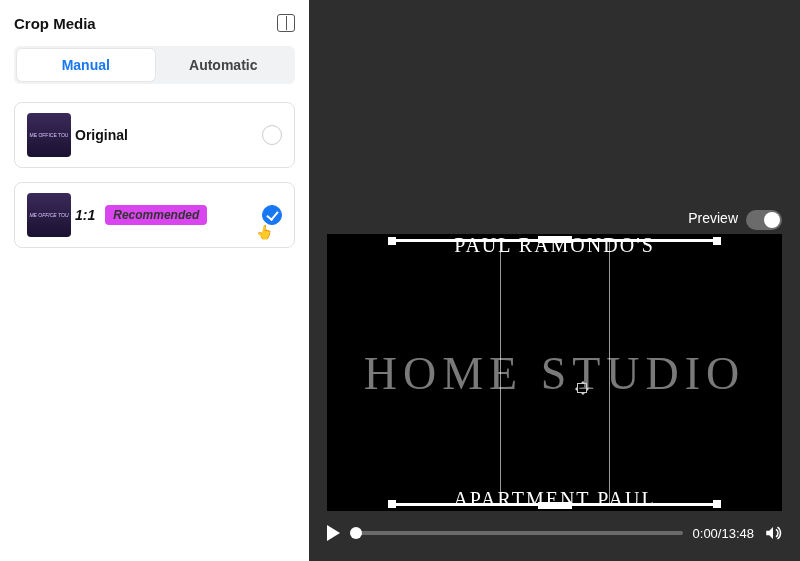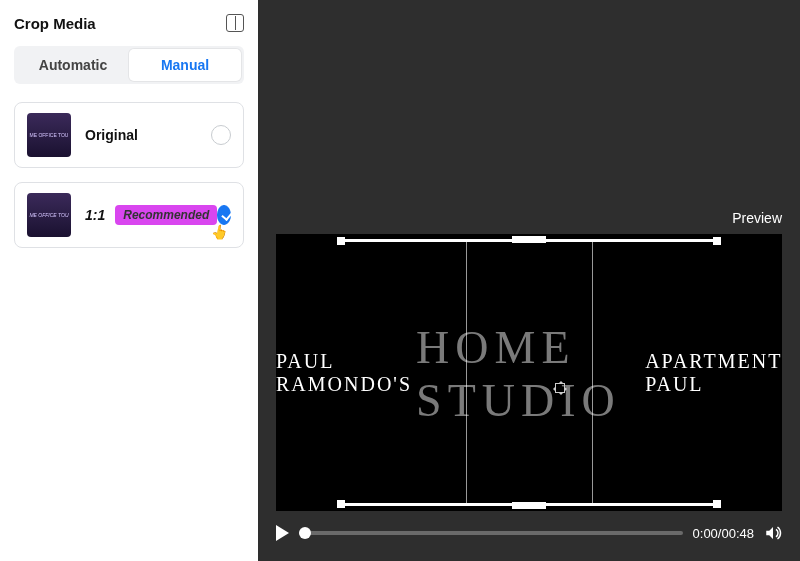--- a/index.html
+++ b/index.html
@@ -1,58 +1,58 @@
 <!DOCTYPE html>
 <html><head>
 <meta charset="utf-8">
 <style>
   * { box-sizing: border-box; margin: 0; padding: 0; }
   html, body { width: 800px; height: 561px; font-family: -apple-system, Helvetica, Arial, sans-serif; overflow: hidden; }
   .root { display: flex; width: 100%; height: 100%; }
-  .left { width: 258px; height: 100%; background: #fff; padding: 14px 14px 0 14px; }
+  .left { width: 309px; height: 100%; background: #fff; padding: 14px 14px 0 14px; }
   .right { flex: 1; background: #2e2e2e; position: relative; }
   .left-header { display: flex; align-items: center; justify-content: space-between; }
   .title { font-size: 15px; font-weight: 600; color: #111; }
   .collapse-icon { width: 18px; height: 18px; border: 1.5px solid #555; border-radius: 3px; position: relative; }
   .collapse-icon::after { content: ""; position: absolute; right: 3px; top: 1px; bottom: 1px; width: 4px; border-left: 1.5px solid #555; }
   .desc { font-size: 14px; color: #222; line-height: 1.35; margin-top: 8px; }
   .link { color: #1877f2; cursor: pointer; }
   .tabs { margin-top: 14px; display: flex; background: #f1f2f4; border-radius: 6px; padding: 3px; }
   .tab { flex: 1; text-align: center; font-size: 14px; font-weight: 600; padding: 8px 0; border-radius: 5px; cursor: pointer; }
   .tab.active { background: #fff; color: #1877f2; box-shadow: 0 0 0 1px rgba(0,0,0,.05); }
   .tab.inactive { color: #444; }
   .options { margin-top: 18px; }
   .opt { border: 1px solid #dfe1e5; border-radius: 8px; padding: 10px 12px; display: flex; align-items: center; margin-bottom: 14px; cursor: pointer; }
   .thumb { width: 44px; height: 44px; background: linear-gradient(180deg,#3b2a5a 0%,#1a1130 100%); border-radius: 4px; display: flex; align-items: center; justify-content: center; font-size: 5px; color: #d5c6ff; text-align: center; overflow: hidden; }
   .thumb.narrow { width: 36px; }
   .thumb-wrap { width: 44px; display:flex; justify-content:center; }
-  .opt-label { margin-left: 14px; font-size: 14px; font-weight: 700; color: #111; }
+  .opt-label { margin-left: 4px; font-size: 14px; font-weight: 700; color: #111; }
   .badge { margin-left: 10px; background: #d946ef; color: #333; font-size: 12px; font-weight: 600; padding: 3px 8px; border-radius: 4px; }
   .radio { margin-left: auto; width: 20px; height: 20px; border-radius: 50%; border: 1.5px solid #c8ccd0; position: relative; }
   .radio.checked { background: #1877f2; border-color: #1877f2; }
   .radio.checked::after { content: ""; position: absolute; left: 6px; top: 3px; width: 5px; height: 9px; border: solid #fff; border-width: 0 2px 2px 0; transform: rotate(40deg); }
   .cursor-hand { position: absolute; margin-left: -8px; margin-top: 18px; font-size: 14px; color:#000; pointer-events:none; }
 
-  .preview-label-row { position: absolute; top: 210px; right: 18px; display: flex; gap: 8px; color: #fff; font-size: 14px; flex-direction: column; }
+  .preview-label-row { position: absolute; top: 210px; right: 18px; display: flex; gap: 8px; color: #fff; font-size: 14px; }
   .toggle { width: 36px; height: 20px; border-radius: 10px; background: #6b6b6b; position: relative; cursor: pointer; }
   .toggle .knob { position: absolute; right: 2px; top: 2px; width: 16px; height: 16px; border-radius: 50%; background: #fff; }
 
   .video-area { position: absolute; left: 18px; right: 18px; top: 234px; bottom: 50px; background: #000; }
   .crop-box { position: absolute; left: 64px; right: 64px; top: 6px; bottom: 6px; }
   .crop-box .grid-v1 { position:absolute; top:0; bottom:0; left:33.33%; width:0; border-left:1px solid rgba(255,255,255,.6);}
   .crop-box .grid-v2 { position:absolute; top:0; bottom:0; left:66.66%; width:0; border-left:1px solid rgba(255,255,255,.6);}
   .crop-box .edge-top { position:absolute; left:-2px; right:-2px; top:-1px; height:3px; background:#fff;}
   .crop-box .edge-bot { position:absolute; left:-2px; right:-2px; bottom:-1px; height:3px; background:#fff;}
   .crop-box .h-top { position:absolute; left:50%; transform:translateX(-50%); top:-4px; width:34px; height:7px; background:#fff;}
   .crop-box .h-bot { position:absolute; left:50%; transform:translateX(-50%); bottom:-4px; width:34px; height:7px; background:#fff;}
   .crop-box .c { position:absolute; width:8px; height:8px; background:#fff;}
   .crop-box .c.tl{top:-3px;left:-3px;} .crop-box .c.tr{top:-3px;right:-3px;}
   .crop-box .c.bl{bottom:-3px;left:-3px;} .crop-box .c.br{bottom:-3px;right:-3px;}
 
-  .overlay-text { position:absolute; inset:0; display:flex; flex-direction:row; align-items:center; justify-content:flex-start; font-family: Georgia, 'Times New Roman', serif; color:#fff; }
+  .overlay-text { position:absolute; inset:0; display:flex; flex-direction:column; align-items:center; justify-content:space-between; font-family: Georgia, 'Times New Roman', serif; color:#fff; }
   .ot-line1,.ot-line3{ letter-spacing:2px; font-size:20px; font-weight:400; color:#fff; }
   .ot-line2{ font-size:46px; letter-spacing:6px; color:#7a7a7a; margin:6px 4px 4px; }
   .move-cursor { position:absolute; left:56%; top:53%; width:16px; height:16px; display:flex; align-items:center; justify-content:center; }
   .move-cursor .box{ width:10px; height:10px; border:1px solid #ccc; position:relative;}
   .move-cursor .arr{position:absolute; width:0;height:0;border:3px solid transparent;}
   .move-cursor .arr.u{top:-6px;left:2px;border-bottom-color:#ccc;}
   .move-cursor .arr.d{bottom:-6px;left:2px;border-top-color:#ccc;}
   .move-cursor .arr.l{left:-6px;top:2px;border-right-color:#ccc;}
   .move-cursor .arr.r{right:-6px;top:2px;border-left-color:#ccc;}
 
@@ -66,22 +66,22 @@
 </head>
 <body>
 
 <div class="root">
   <div class="left">
     <div class="left-header">
       <div class="title">Crop Media</div>
       <div class="collapse-icon"></div>
     </div>
     <div class="tabs">
+      <div class="tab active">Manual</div>
       <div class="tab inactive">Automatic</div>
-      <div class="tab active">Manual</div>
     </div>
     <div class="options">
 
       <div class="opt">
         <div class="thumb-wrap">
             <div class="thumb">
               <span>ME OFFICE TOU</span>
             </div>
           </div>
         <div class="opt-label">Original</div>
@@ -139,21 +139,21 @@
           </div>
         </div>
       </div>
     </div>
 
     <div class="controls">
       <div class="play"></div>
       <div class="progress">
           <div class="dot"></div>
         </div>
-      <div class="time">0:00/00:48</div>
+      <div class="time">0:00/13:48</div>
       <svg class="vol" viewBox="0 0 24 24" fill="#fff">
         <path d="M3 9v6h4l5 5V4L7 9H3z"></path>
           <path d="M16 7a6 6 0 0 1 0 10" stroke="#fff" stroke-width="2" fill="none"></path>
           <path d="M18 4a10 10 0 0 1 0 16" stroke="#fff" stroke-width="2" fill="none"></path>
       </svg>
     </div>
   </div>
 </div>
 
 </body></html>

